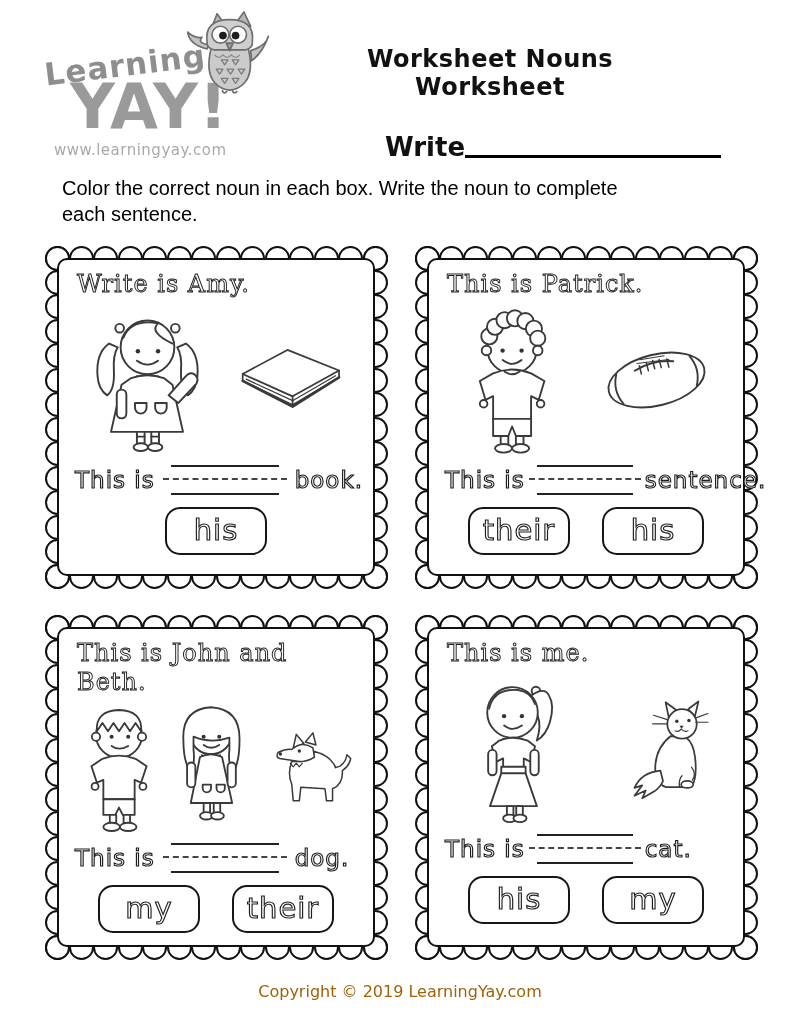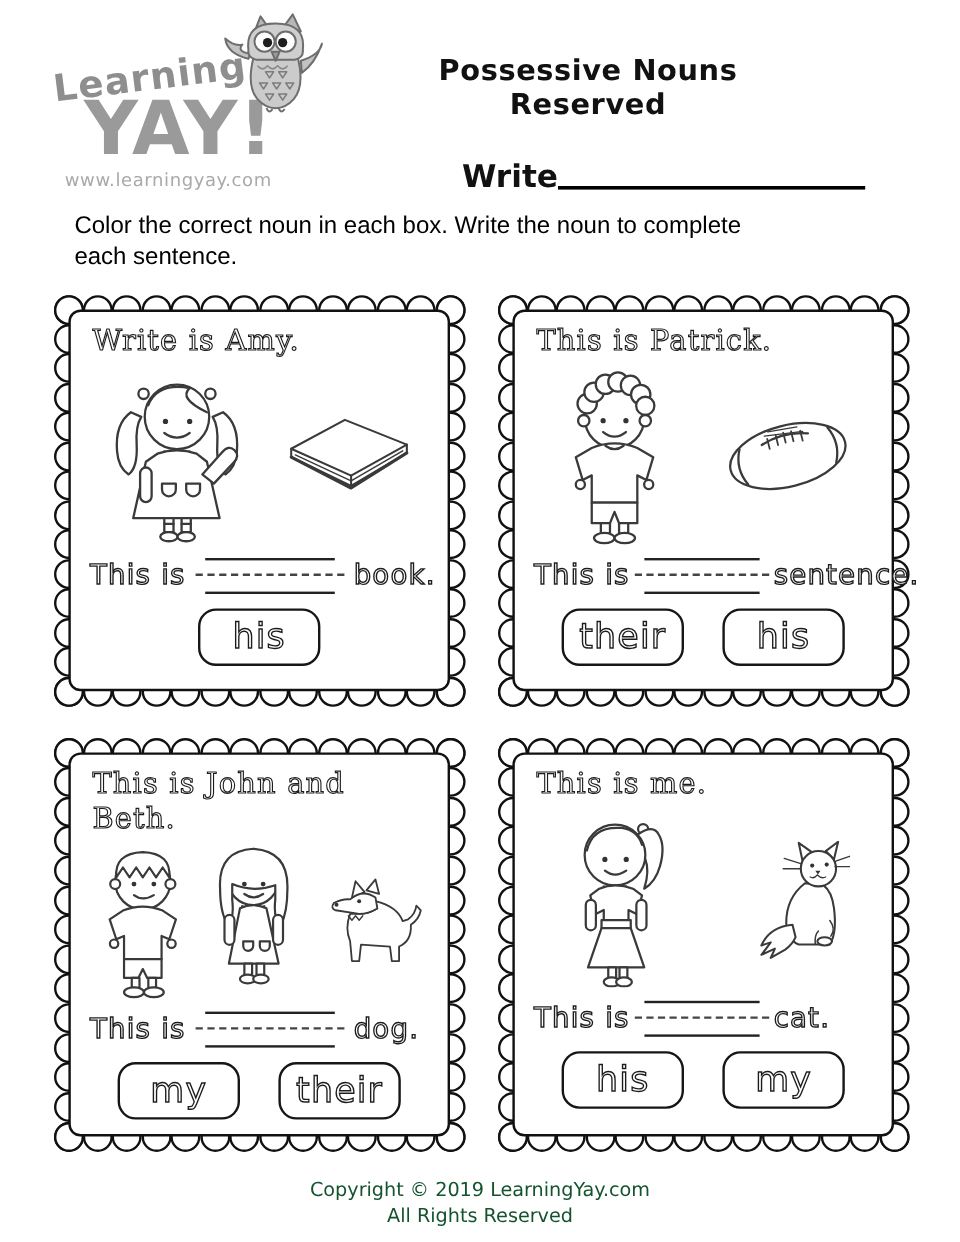--- a/index.html
+++ b/index.html
@@ -58,21 +58,21 @@
   .blank .bl { position:absolute; left:8px; right:8px; bottom:0; border-top:2.4px solid #222; }
   #card2 .sentence, #card4 .sentence { gap:4px; }
 
   .choices { display:flex; justify-content:center; gap:32px; margin-top:12px; }
   .choice { width:102px; height:48px; background:#fff; border:2.2px solid #161616;
     border-radius:15px; display:flex; align-items:center; justify-content:center;
     font-size:29px; font-family:"DejaVu Sans",sans-serif; cursor:pointer; padding-bottom:3px; }
 
   
   .footer { position:absolute; left:0; top:982px; width:800px; text-align:center;
-    font-size:16px; line-height:1.3; color:#14532d; }
+    font-size:16px; line-height:1.3; color:#a16207; }
 
   
   .art { stroke:#3a3a3a; stroke-width:2; fill:#fff; stroke-linecap:round; stroke-linejoin:round; }
   .art .ln { fill:none; }
   .art .dot { fill:#333; stroke:none; }
 </style>
 </head>
 <body>
 
 <div>
@@ -94,21 +94,21 @@
         <circle cx="44" cy="29" r="4.6" fill="#1e1e1e" stroke="none"></circle>
         <circle cx="59" cy="29" r="4.6" fill="#1e1e1e" stroke="none"></circle>
         <path d="M48,38 L56,38 L52,47 Z" fill="#9c9c9c"></path>
         <path d="M34,52 q5,6 10,0 q5,6 10,0 q5,6 10,0" fill="none" stroke="#8a8a8a" stroke-width="1.6"></path>
         <path d="M42,58 h8 l-4,6 z M55,58 h8 l-4,6 z M36,69 h8 l-4,6 z M49,69 h8 l-4,6 z M62,69 h8 l-4,6 z M42,80 h8 l-4,6 z M55,80 h8 l-4,6 z" fill="none" stroke="#7c7c7c" stroke-width="1.5"></path>
         <path d="M43,94 q2,6 6,1 M55,94 q2,6 6,1" fill="none"></path>
       </g>
     </svg>
   </div>
 
-  <h1 class="page-title">Possessive Nouns Reserved</h1>
+  <h1 class="page-title">Worksheet Nouns Worksheet</h1>
   <div class="name-row"><span>Write</span><span class="name-underline"></span></div>
   <p class="instructions">
     <span>Color the correct noun in each box. Write the noun to complete</span><br>
     <span>each sentence.</span>
   </p>
 
   <div class="card" id="card1">
       <div class="sc" style="left: 320.5px; top: 320.5px;"></div>
       <div class="sc" style="left: 2.5px; top: 320.5px;"></div>
       <div class="sc" style="left: 320.5px; top: 296.038px;"></div>
@@ -549,16 +549,15 @@
       </div>
       <div class="choices">
         <button class="choice hollow">his</button>
         <button class="choice hollow">my</button>
       </div>
     </div>
   </div>
 
   <div class="footer">
     <div>Copyright © 2019 LearningYay.com</div>
-    <div>All Rights Reserved</div>
   </div>
 
 </div>
 
 </body></html>

